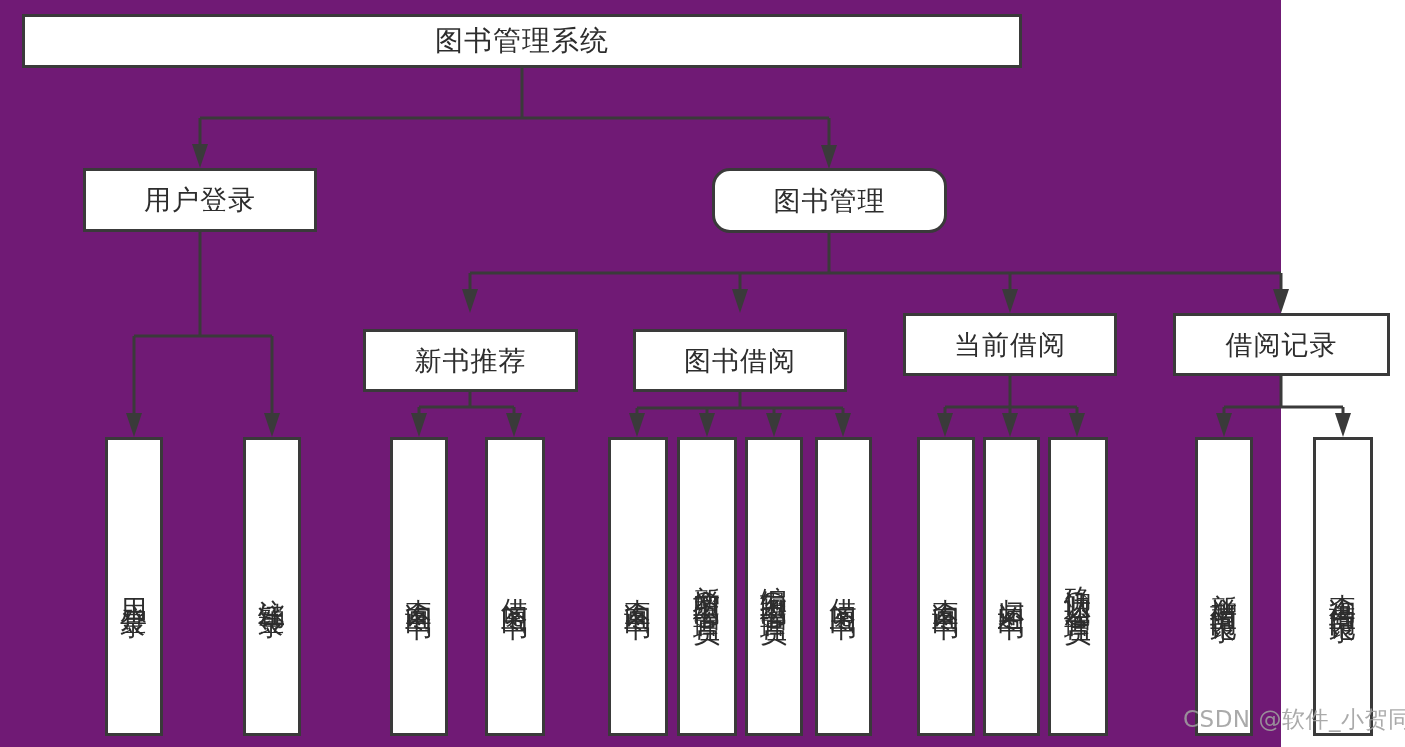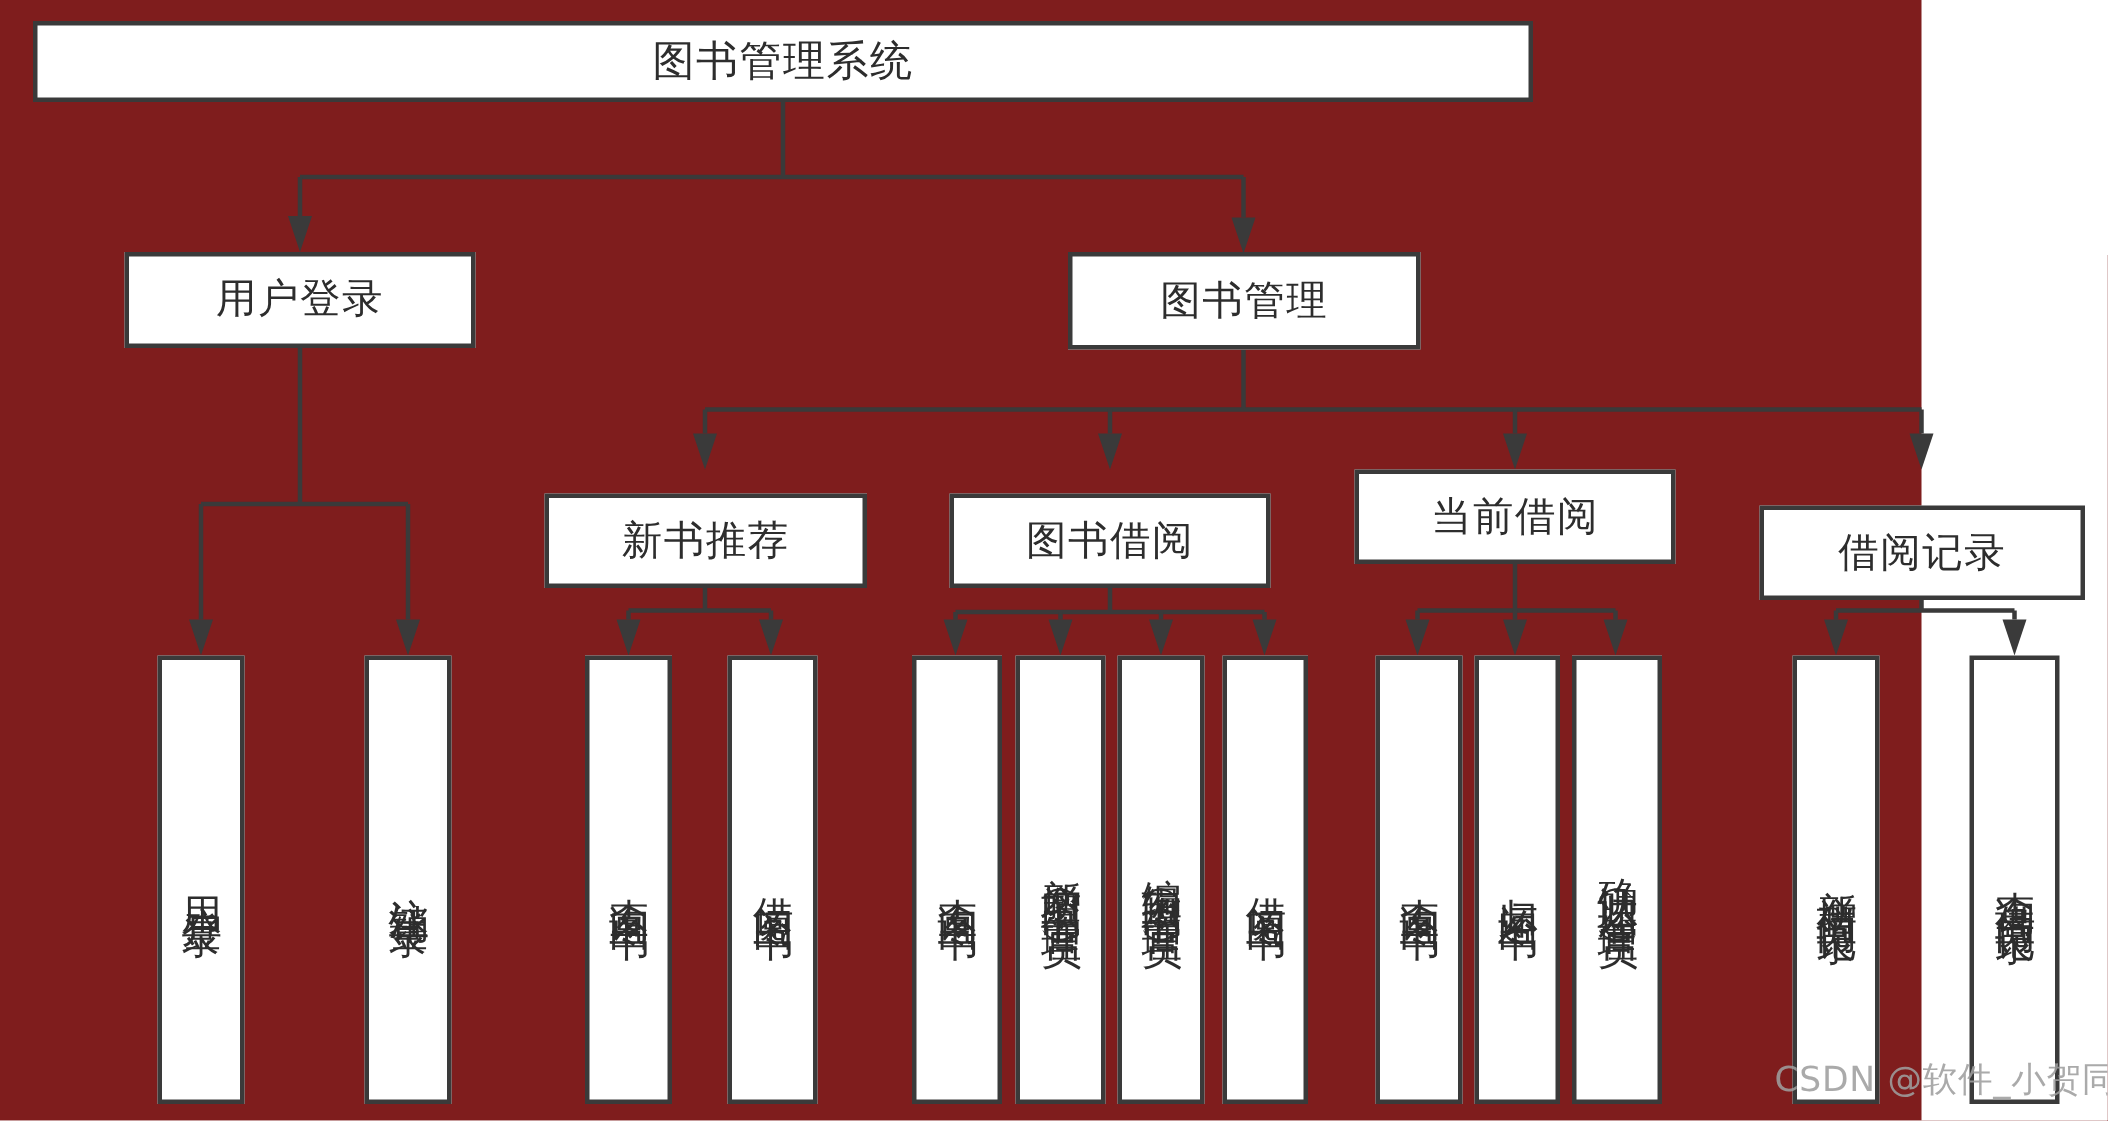--- a/index.html
+++ b/index.html
@@ -5,21 +5,21 @@
   * { margin: 0; padding: 0; box-sizing: border-box; }
   html, body {
     width: 1405px; height: 747px;
     background: #ffffff;
     font-family: "DejaVu Sans", sans-serif;
     overflow: hidden;
   }
   .stage {
     position: relative;
     width: 1281px; height: 747px;
-    background: #7f1d1d;
+    background: #701a75;
   }
   svg.connectors {
     position: absolute; left: 0; top: 0;
     width: 1405px; height: 747px;
   }
   .node {
     position: absolute;
     border: 3px solid #3a3a3a;
     background: #ffffff;
     display: flex;
@@ -95,34 +95,34 @@
     </g>
   </svg>
 
   <div class="node hnode root" style="left:22px; top:14px; width:1000px; height:54px;">
     <span class="label">图书管理系统</span>
   </div>
 
   <div class="node hnode" style="left:83px; top:168px; width:234px; height:64px;">
     <span class="label">用户登录</span>
   </div>
-  <div class="node hnode" style="left:712px; top:168px; width:235px; height:65px;">
+  <div class="node hnode" style="left:712px; top:168px; width:235px; height:65px;border-radius:18px;">
     <span class="label">图书管理</span>
   </div>
 
   <div class="node hnode" style="left:363px; top:329px; width:215px; height:63px;">
     <span class="label">新书推荐</span>
   </div>
   <div class="node hnode" style="left:633px; top:329px; width:214px; height:63px;">
     <span class="label">图书借阅</span>
   </div>
   <div class="node hnode" style="left:903px; top:313px; width:214px; height:63px;">
     <span class="label">当前借阅</span>
   </div>
-  <div class="node hnode" style="left:1173px; top:313px; width:217px; height:63px;margin-top:24px;">
+  <div class="node hnode" style="left:1173px; top:313px; width:217px; height:63px;">
     <span class="label">借阅记录</span>
   </div>
 
   <div class="node vnode" style="left:105px; top:437px; width:58px; height:299px;">
     <span class="label">用户登录</span>
   </div>
   <div class="node vnode" style="left:243px; top:437px; width:58px; height:299px;">
     <span class="label">注销登录</span>
   </div>
 

